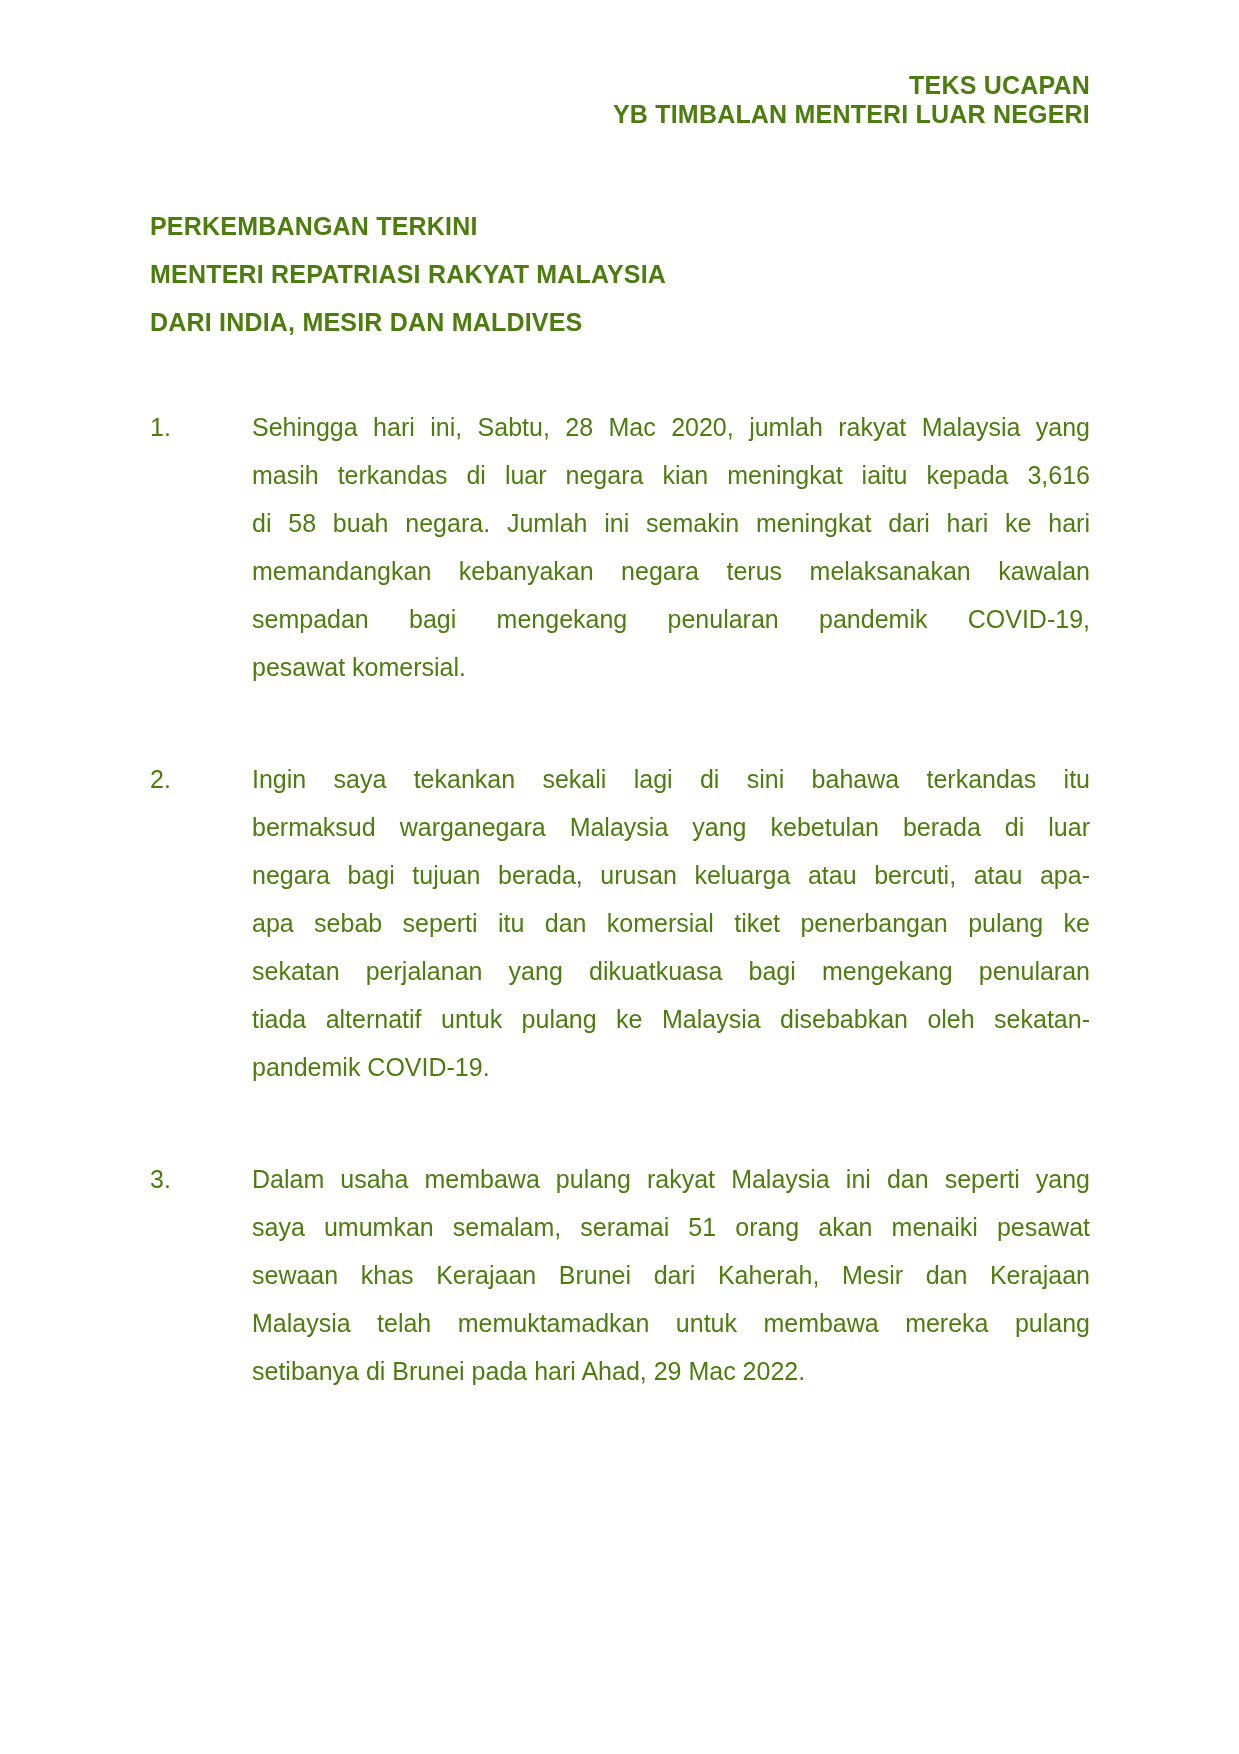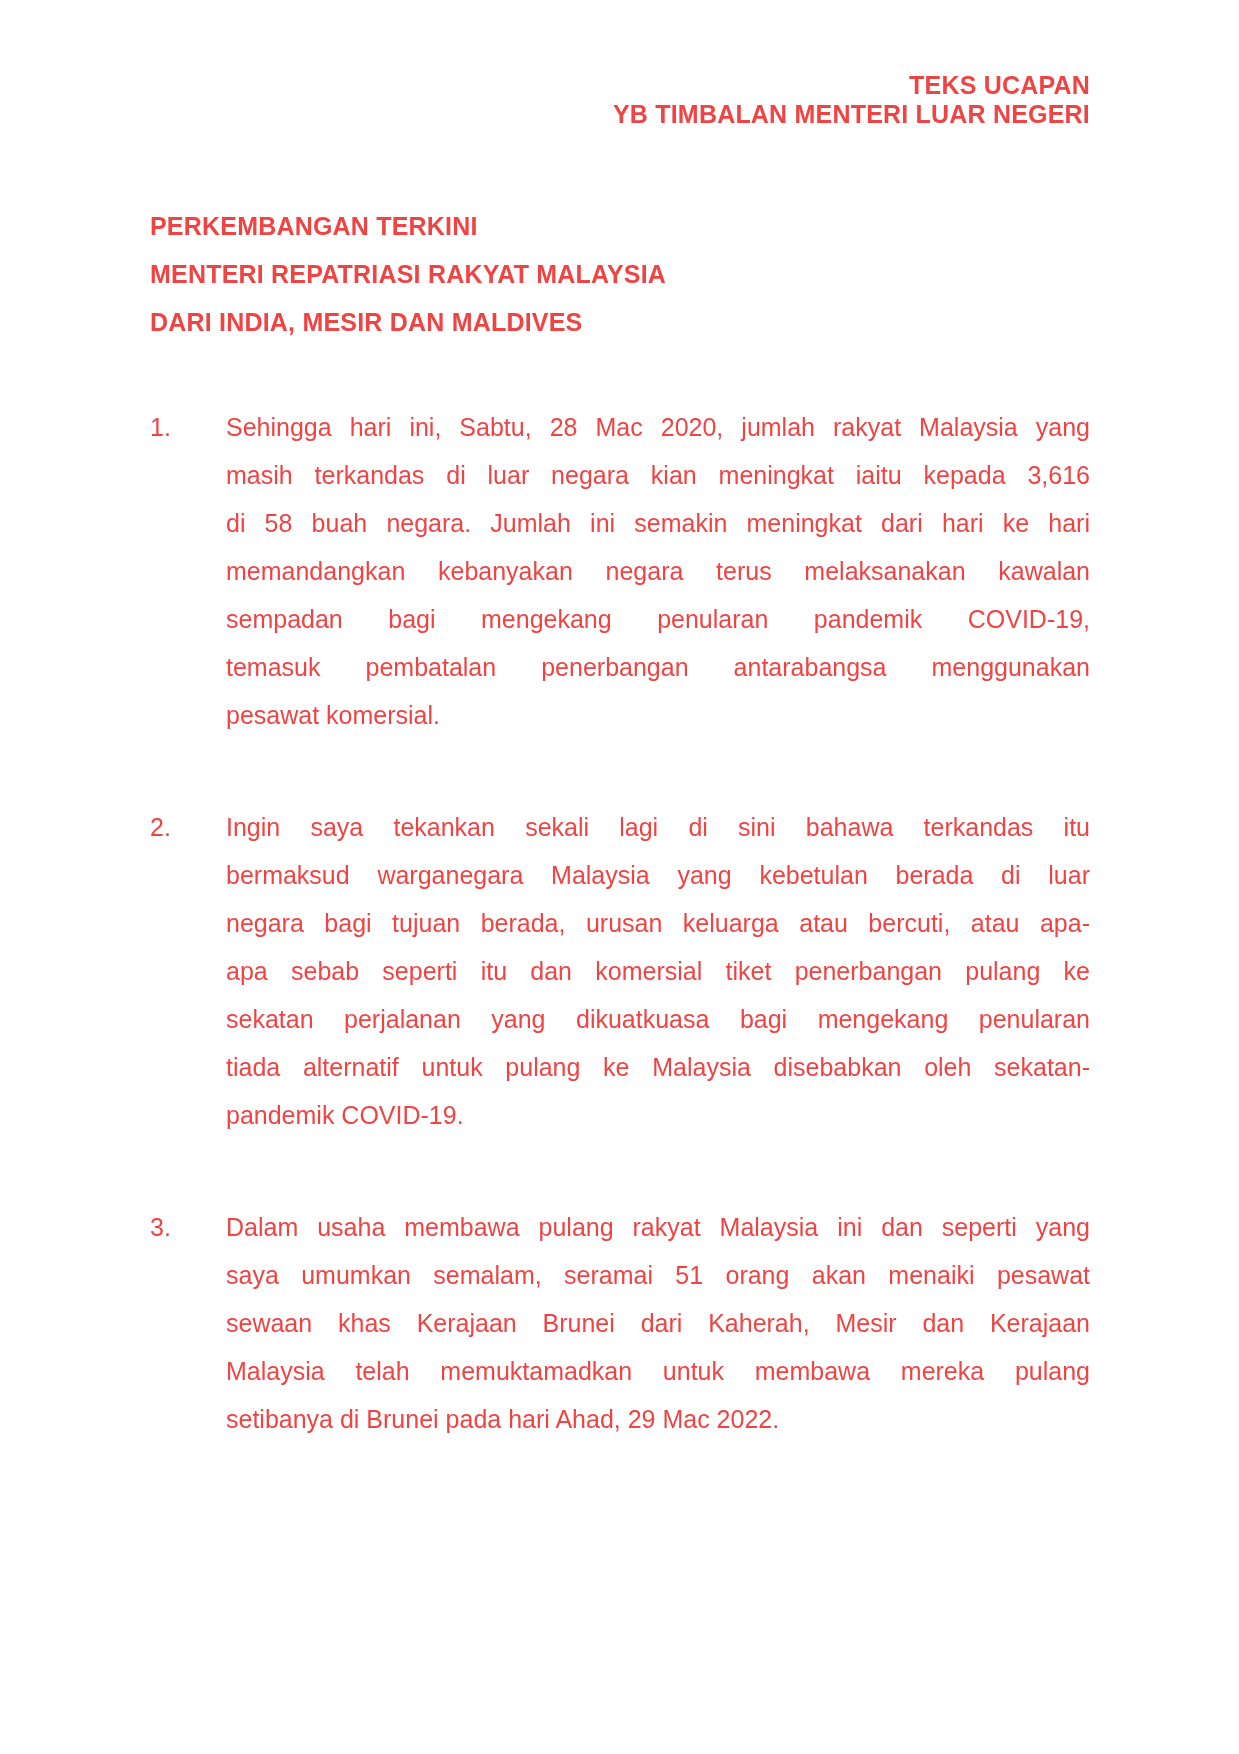--- a/index.html
+++ b/index.html
@@ -7,21 +7,21 @@
     padding: 0;
     background: #ffffff;
   }
   .page {
     position: relative;
     width: 1239px;
     height: 1754px;
     box-sizing: border-box;
     margin: 0 auto;
     background: #ffffff;
-    color: #ef4444;
+    color: #4d7c0f;
     font-family: "Liberation Sans", "DejaVu Sans", sans-serif;
     padding: 71px 149px 0 150px;
     overflow: hidden;
   }
   .doc-header {
     text-align: right;
     font-weight: bold;
     font-size: 25px;
     line-height: 29px;
     letter-spacing: 0.2px;
@@ -50,20 +50,21 @@
     flex: 0 0 76px;
     width: 76px;
   }
   .para-text {
     flex: 1;
     min-width: 0;
   }
   .jline {
     text-align: justify;
     text-align-last: justify;
+    margin-left: 26px;
   }
   .jline.last-line {
     text-align: right;
     text-align-last: left;
   }
 </style>
 </head>
 <body>
 
 <div class="page">
@@ -82,21 +83,20 @@
   <main class="doc-body">
 
     <section class="para">
       <div class="para-num">1.</div>
       <div class="para-text">
           <div class="jline">Sehingga hari ini, Sabtu, 28 Mac 2020, jumlah rakyat Malaysia yang</div>
           <div class="jline">masih terkandas di luar negara kian meningkat iaitu kepada 3,616</div>
           <div class="jline">di 58 buah negara. Jumlah ini semakin meningkat dari hari ke hari</div>
           <div class="jline">memandangkan kebanyakan negara terus melaksanakan kawalan</div>
           <div class="jline">sempadan bagi mengekang penularan pandemik COVID-19,</div>
-          <div class="jline">temasuk pembatalan penerbangan antarabangsa menggunakan</div>
           <div class="jline last-line">pesawat komersial.</div>
         </div>
     </section>
 
     <section class="para">
       <div class="para-num">2.</div>
       <div class="para-text">
           <div class="jline">Ingin saya tekankan sekali lagi di sini bahawa terkandas itu</div>
           <div class="jline">bermaksud warganegara Malaysia yang kebetulan berada di luar</div>
           <div class="jline">negara bagi tujuan berada, urusan keluarga atau bercuti, atau apa-</div>

